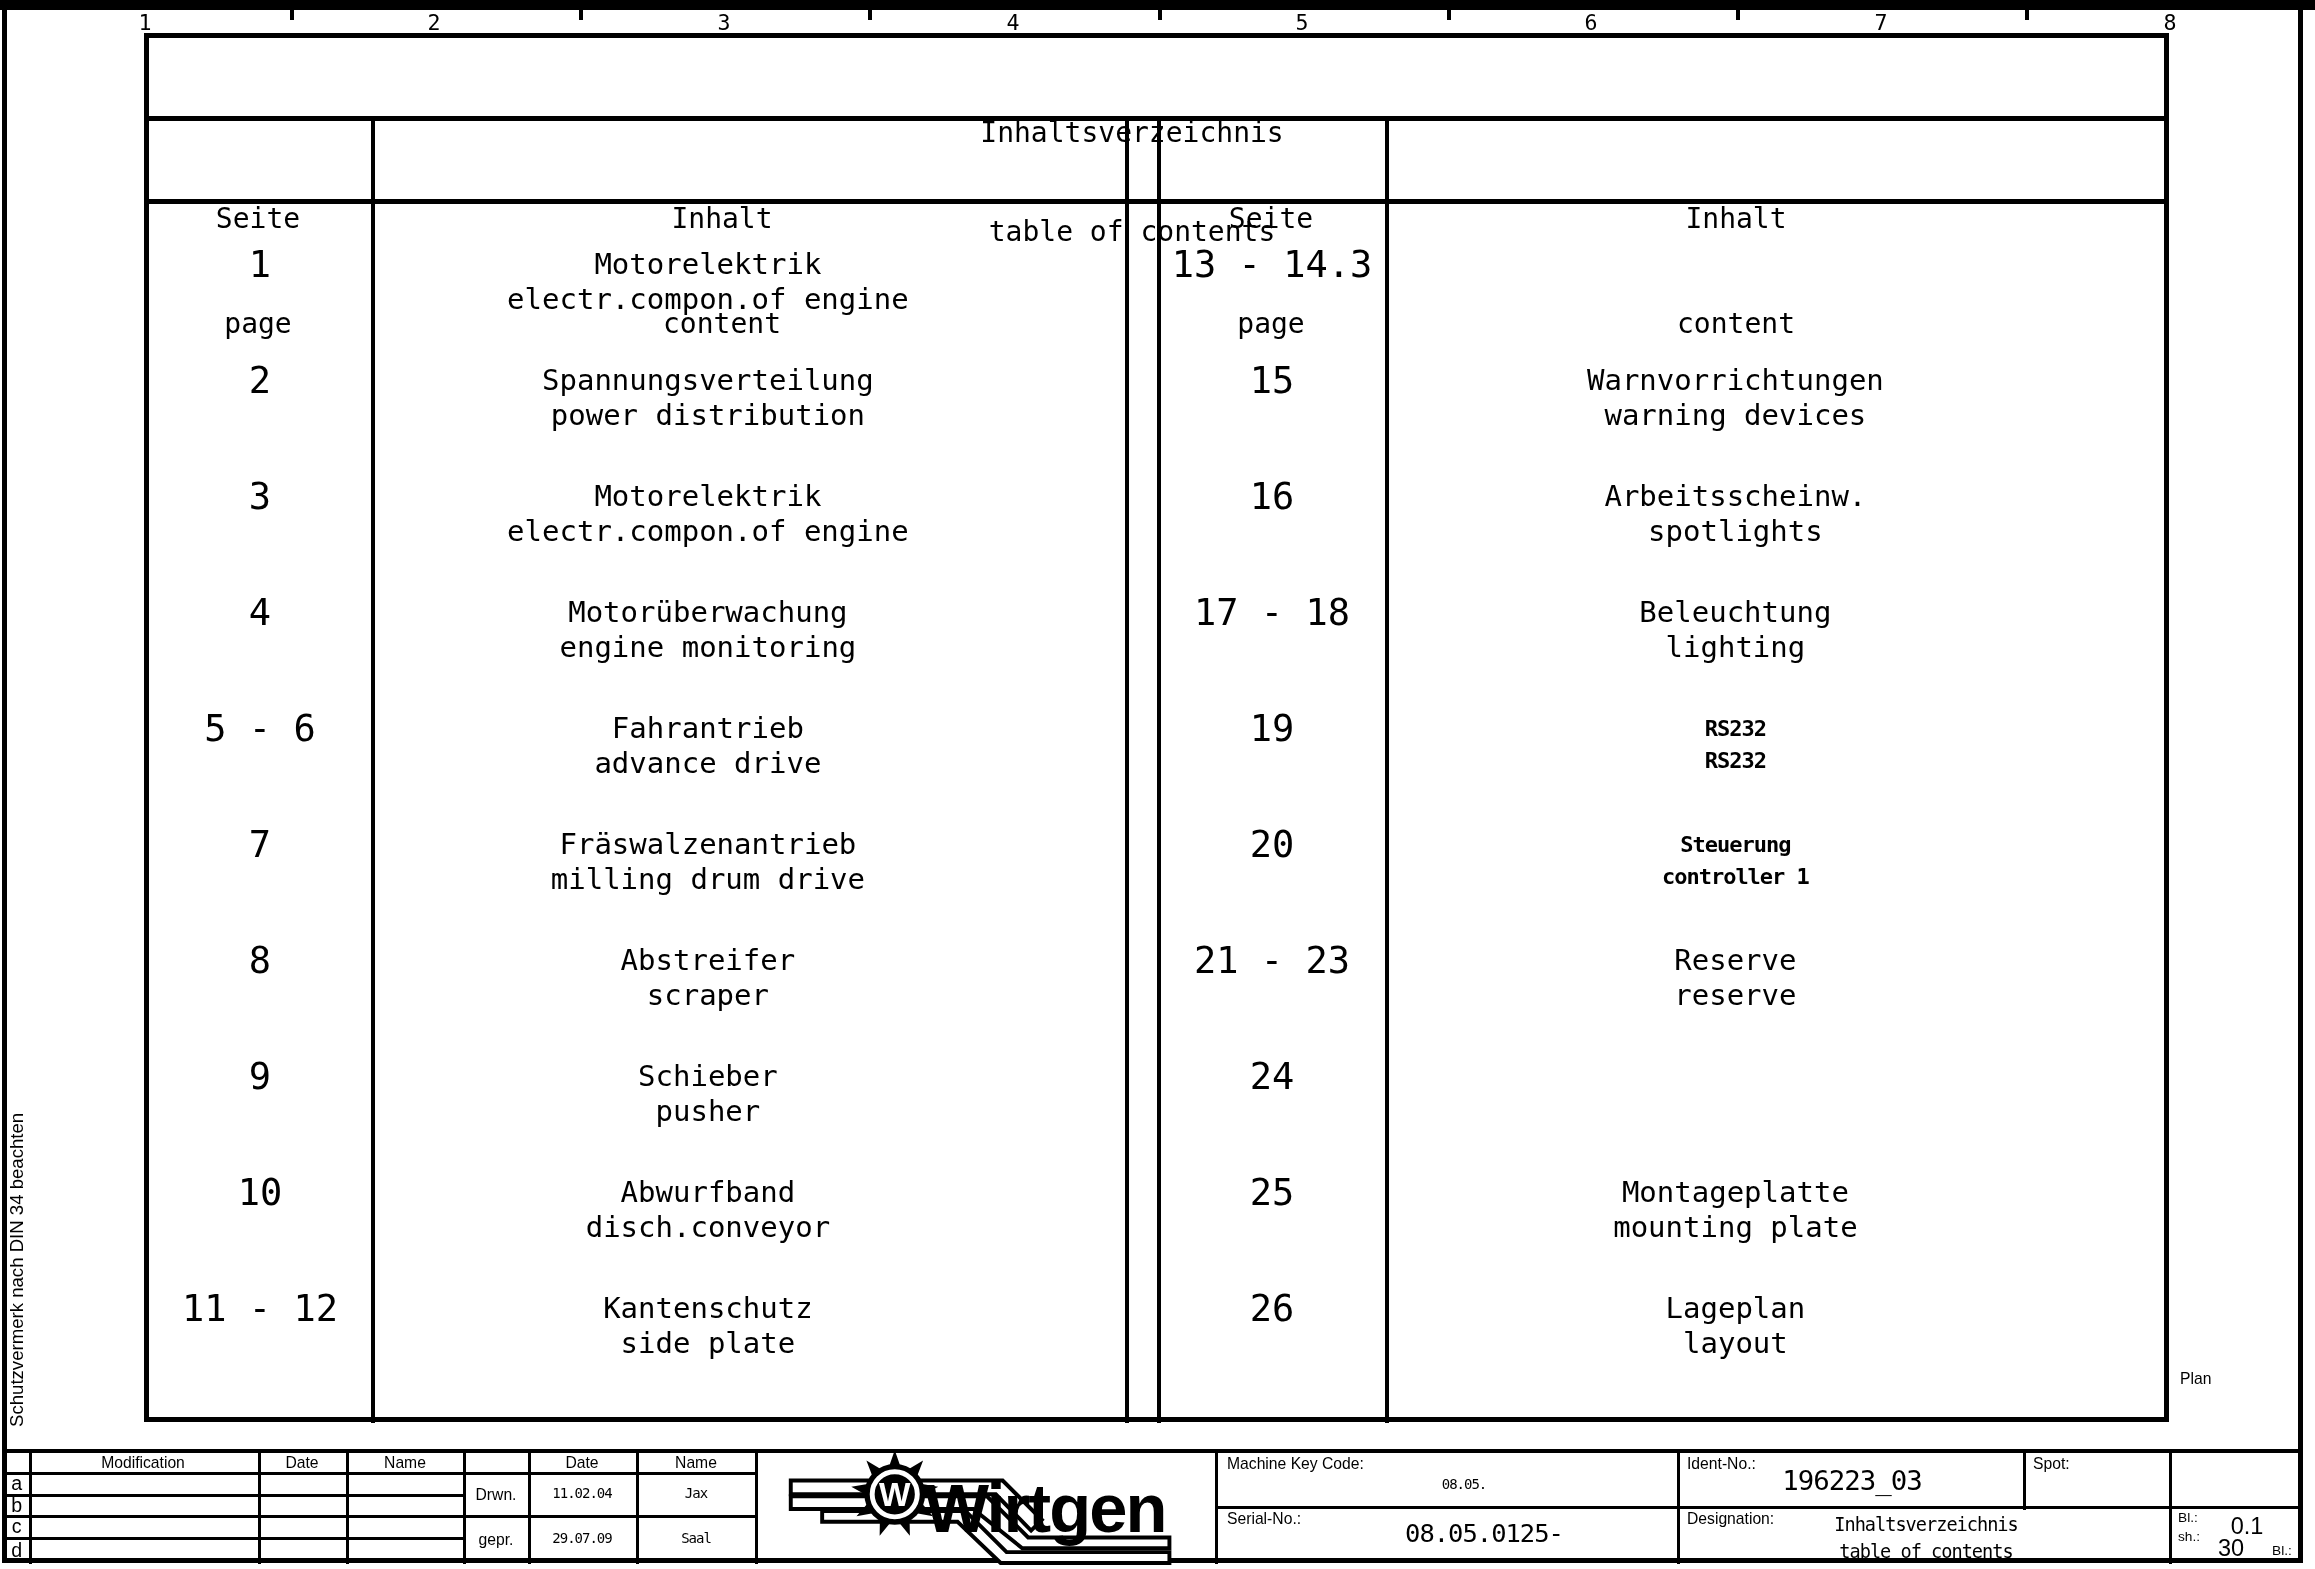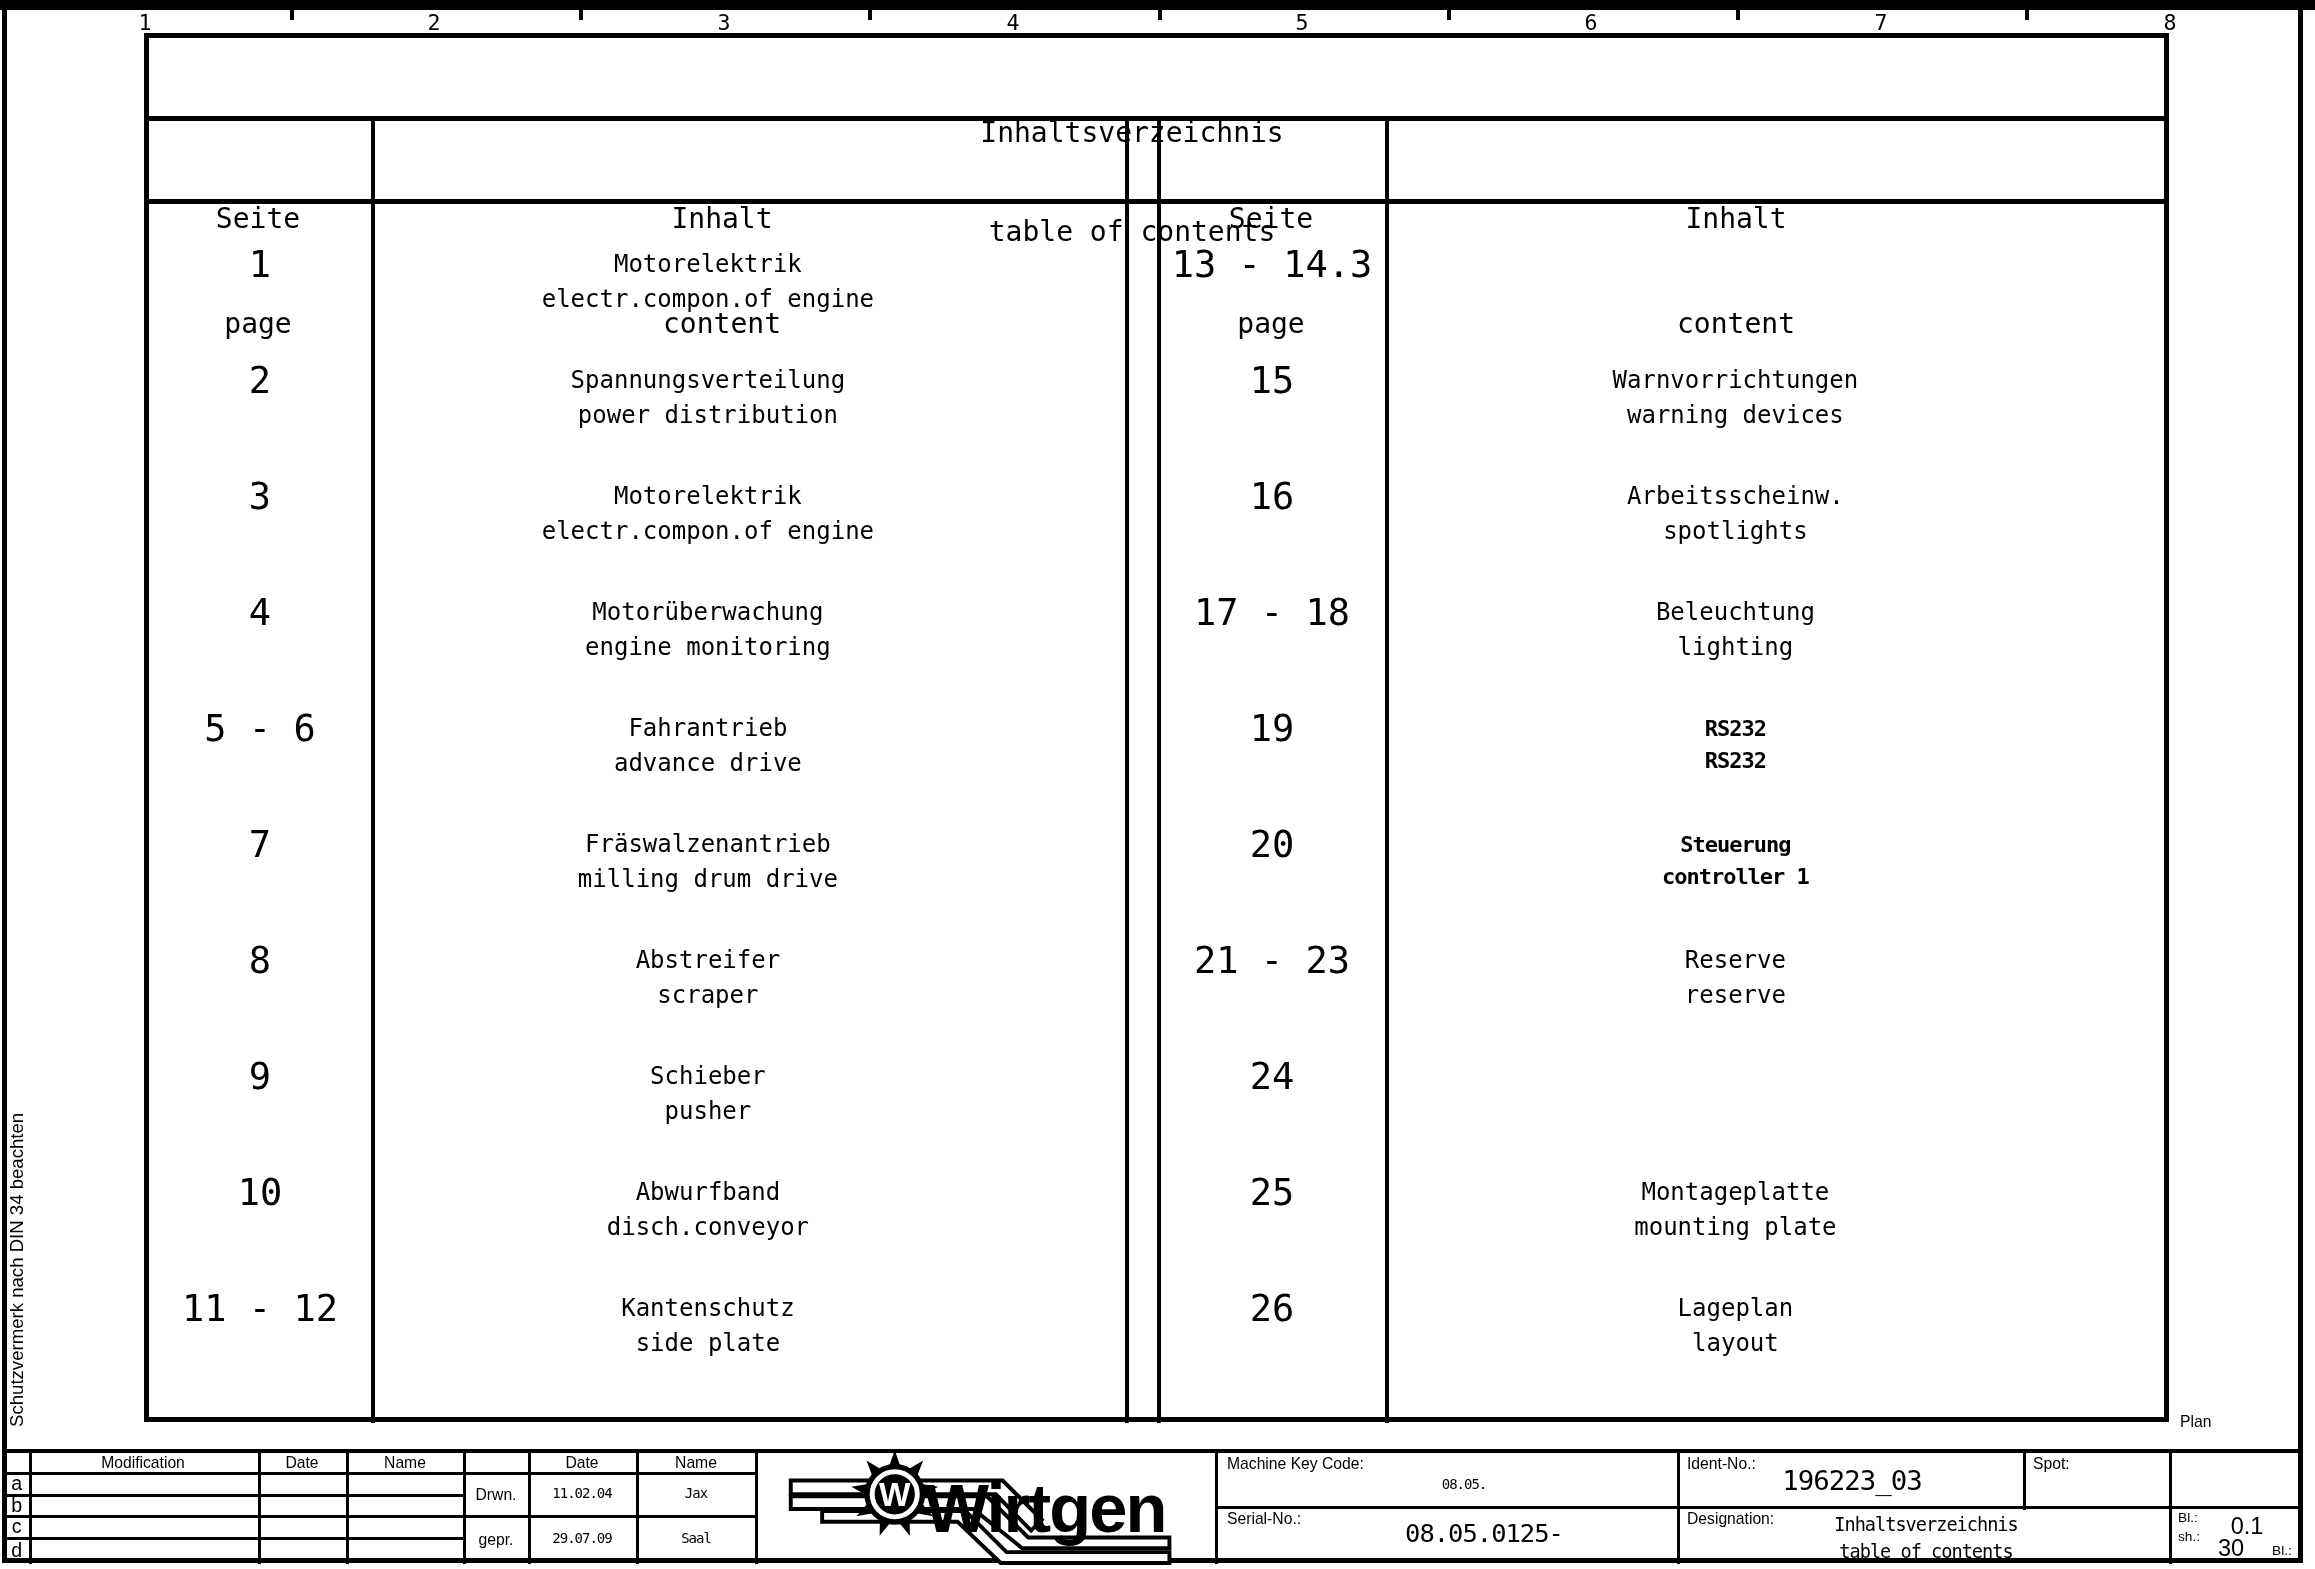--- a/index.html
+++ b/index.html
@@ -10,21 +10,21 @@
   .ctr{transform:translateX(-50%);text-align:center;}
   .mono{font-family:"DejaVu Sans Mono",monospace;}
   .sans{font-family:"Liberation Sans",sans-serif;}
   .title{font-size:28px;line-height:33px;}
   .hdr{font-size:28px;line-height:35px;}
   .ruler-num{font-size:21.6px;line-height:21.6px;top:11.8px;}
   
   .tbody{position:absolute;}
   .trow{display:flex;height:116px;}
   .pcell{text-align:center;padding-top:42px;font-size:37px;line-height:39px;}
-  .ccell{text-align:center;padding-top:44px;font-size:24px;line-height:35px;}
+  .ccell{text-align:center;padding-top:44px;font-size:29px;line-height:35px;}
   #tbody-left .pcell{width:222px;}
   #tbody-left .ccell{width:750px;margin-left:3.9px;transform:translateX(-42px);}
   #tbody-right .pcell{width:224px;}
   #tbody-right .ccell{width:775px;margin-left:3.9px;transform:translateX(-40px);}
   .trow.small .ccell{font-size:22px;line-height:32px;padding-top:46px;letter-spacing:-1px;font-weight:bold;}
   
   .lbl{font-family:"Liberation Sans",sans-serif;font-size:15.7px;line-height:17.6px;}
   .lbl-sm{font-family:"Liberation Sans",sans-serif;font-size:13.7px;line-height:15.7px;}
   .val{font-family:"DejaVu Sans Mono",monospace;font-size:14px;line-height:25.5px;letter-spacing:-1px;}
   .rev-letter{font-family:"Liberation Sans",sans-serif;font-size:19.6px;line-height:21.6px;}
@@ -279,21 +279,21 @@
   </svg>
 
   <div class="txt lbl" style="left:1227px;top:1455px;">Machine Key Code:</div>
   <div class="txt ctr val" style="left:1464px;top:1472px;">08.05.</div>
   <div class="txt lbl" style="left:1227px;top:1510px;">Serial-No.:</div>
   <div class="txt ctr val" style="left:1484px;top:1521px;font-size:25.5px;">08.05.0125-</div>
 
   <div class="txt lbl" style="left:1687px;top:1455px;">Ident-No.:</div>
   <div class="txt ctr val" style="left:1852px;top:1468px;font-size:27.4px;">196223_03</div>
   <div class="txt lbl" style="left:2033px;top:1455px;">Spot:</div>
-  <div class="txt lbl" style="left:2180px;top:1413px;">Plan</div>
+  <div class="txt lbl" style="left:2180px;top:1370px;">Plan</div>
   <div class="txt lbl" style="left:1687px;top:1510px;">Designation:</div>
   <div class="txt ctr mono" style="left:1926px;top:1515px;font-size:18.6px;line-height:19.6px;letter-spacing:-1px;">Inhaltsverzeichnis</div>
   <div class="txt ctr mono" style="left:1926px;top:1542px;font-size:18.6px;line-height:19.6px;letter-spacing:-1px;">table of contents</div>
 
   <div class="txt lbl-sm" style="left:2178px;top:1510px;">Bl.:</div>
   <div class="txt ctr sans" style="left:2247px;top:1513px;font-size:23.5px;">0.1</div>
   <div class="txt lbl-sm" style="left:2178px;top:1529px;">sh.:</div>
   <div class="txt ctr sans" style="left:2231px;top:1535px;font-size:23.5px;">30</div>
   <div class="txt lbl-sm" style="left:2272px;top:1543px;">Bl.:</div>
 

